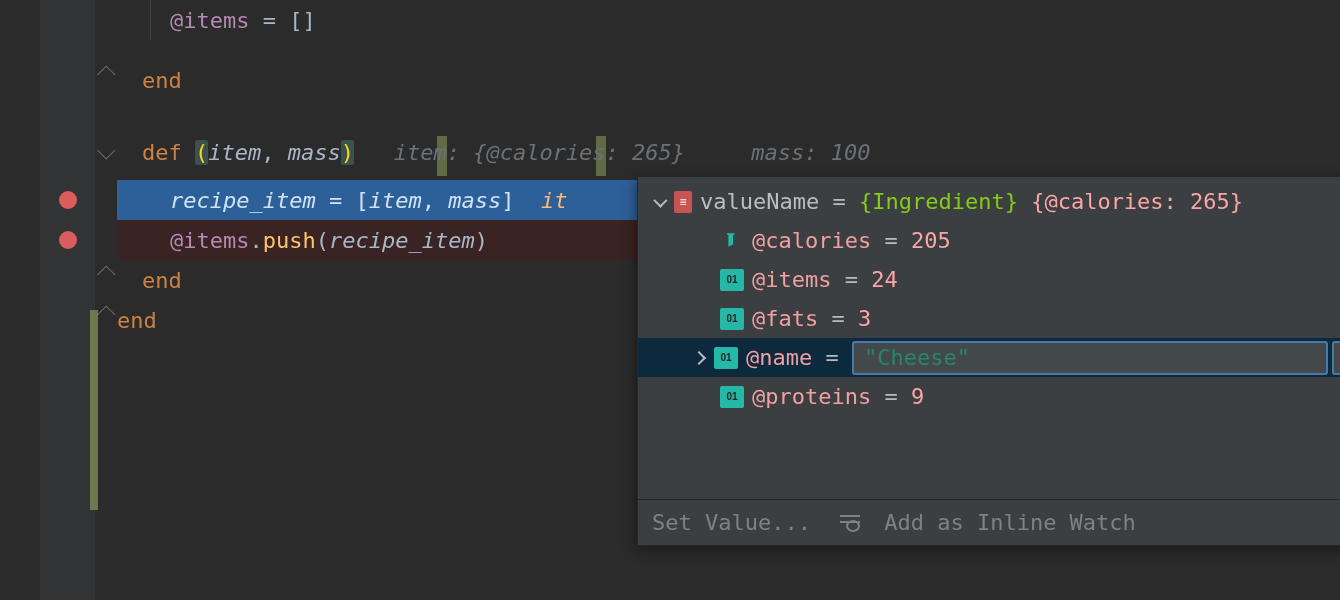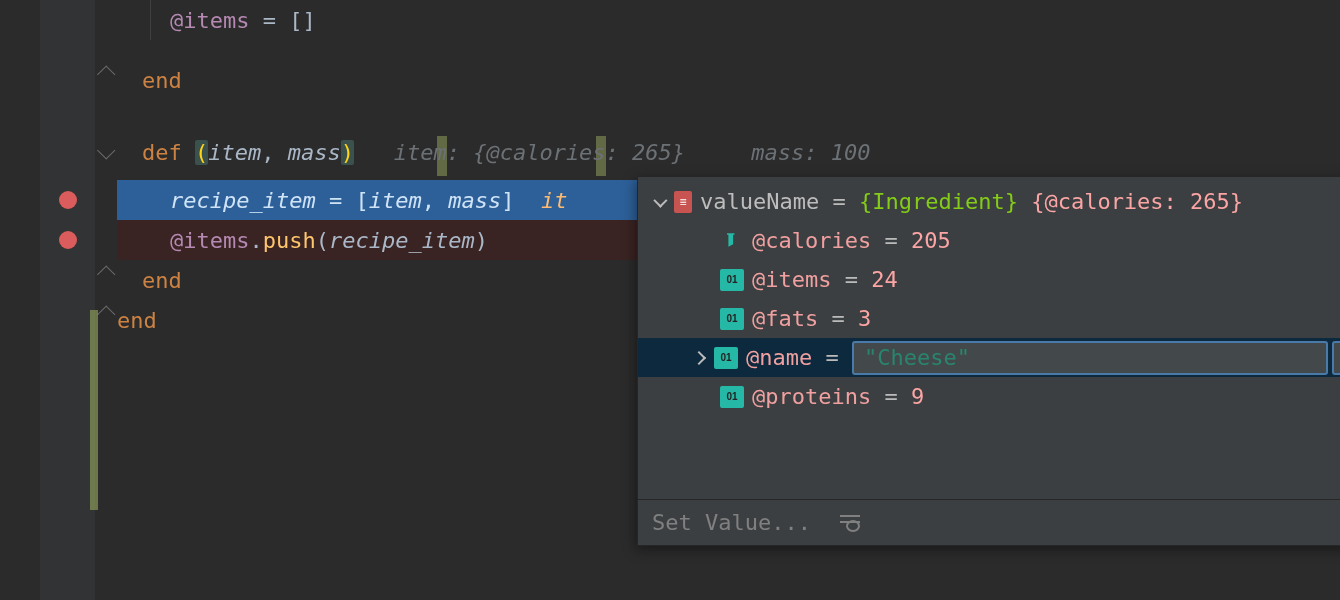--- a/index.html
+++ b/index.html
@@ -370,16 +370,17 @@
         <span class="icon-badge badge-num">01</span>
         <span class="fname">@proteins</span>
         <span class="feq"> = </span>
         <span class="fval">9</span>
       </div>
 
     </div>
     <div class="tooltip-footer">
       <span>Set Value... </span>
       <span class="inline-watch-icon"></span>
+      <span>Add as Inline Watch</span>
     </div>
   </div>
 
 </div>
 
 </body></html>

